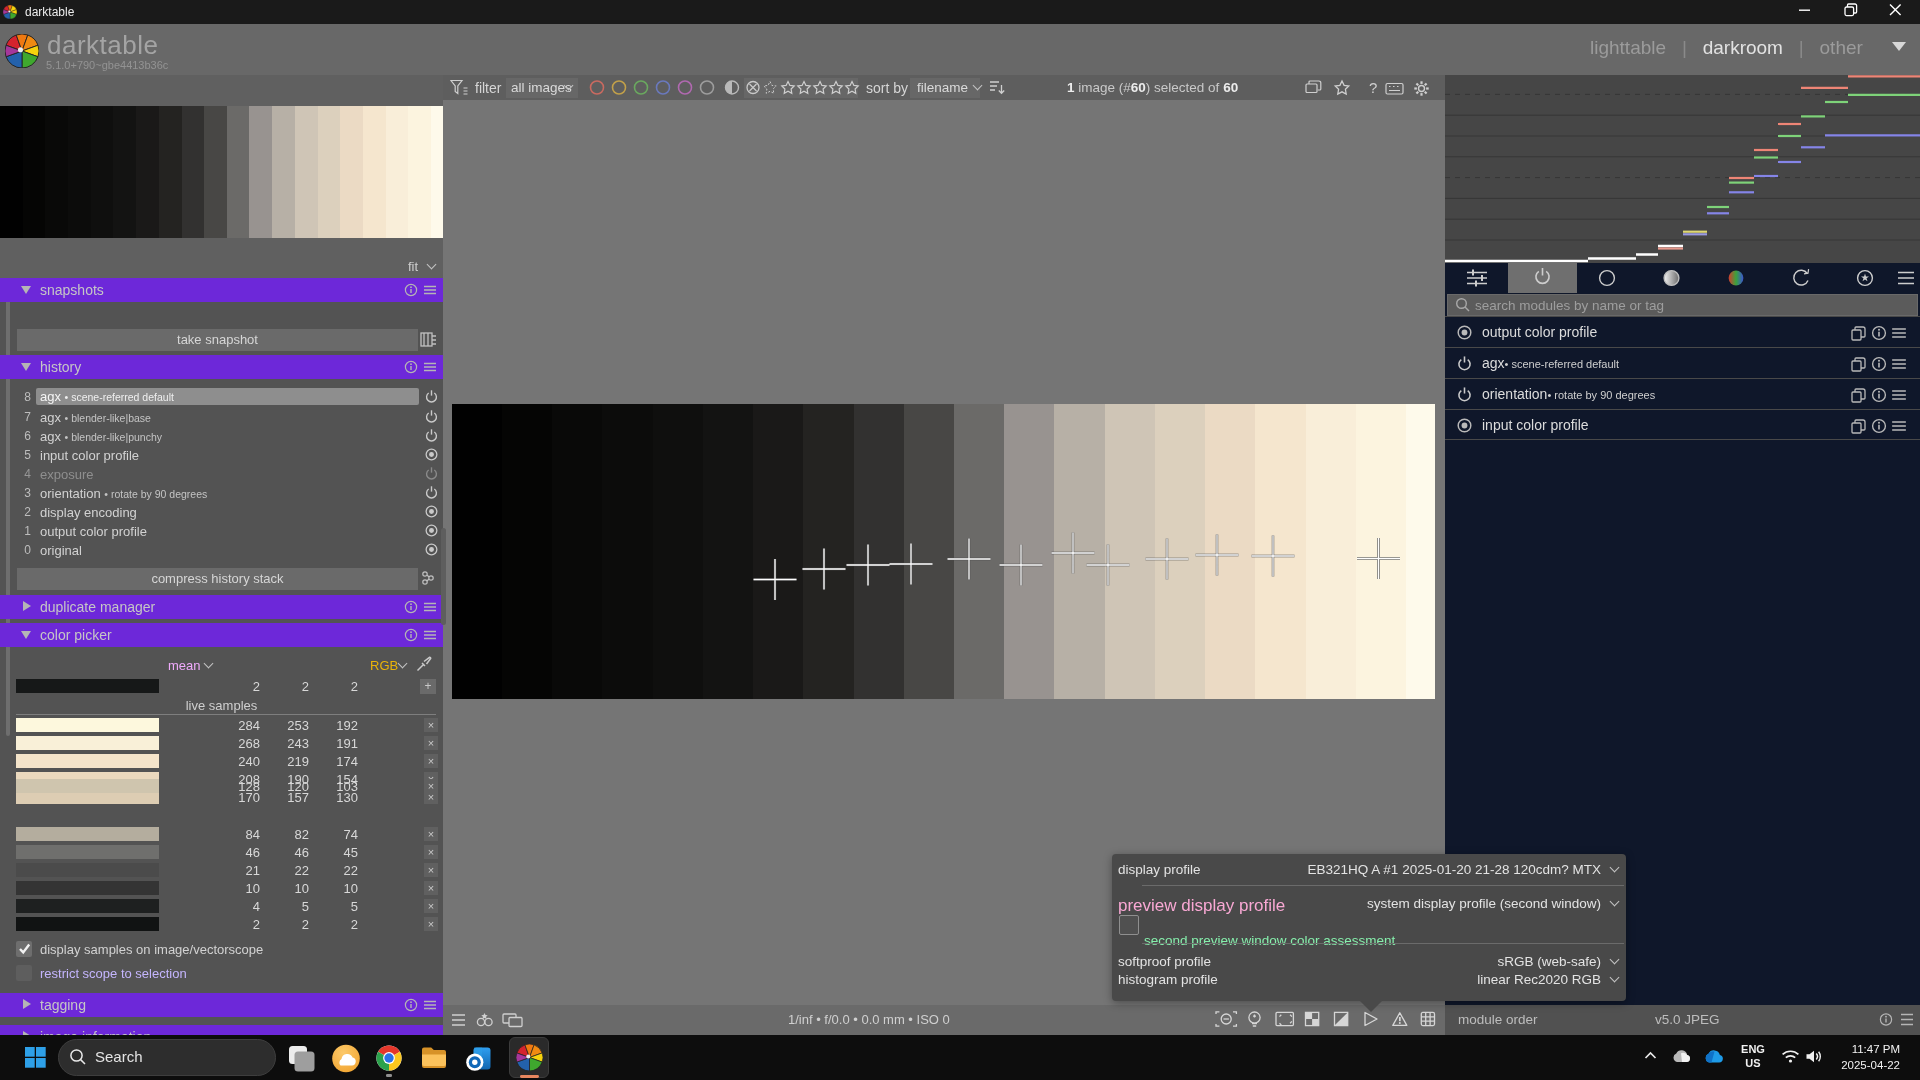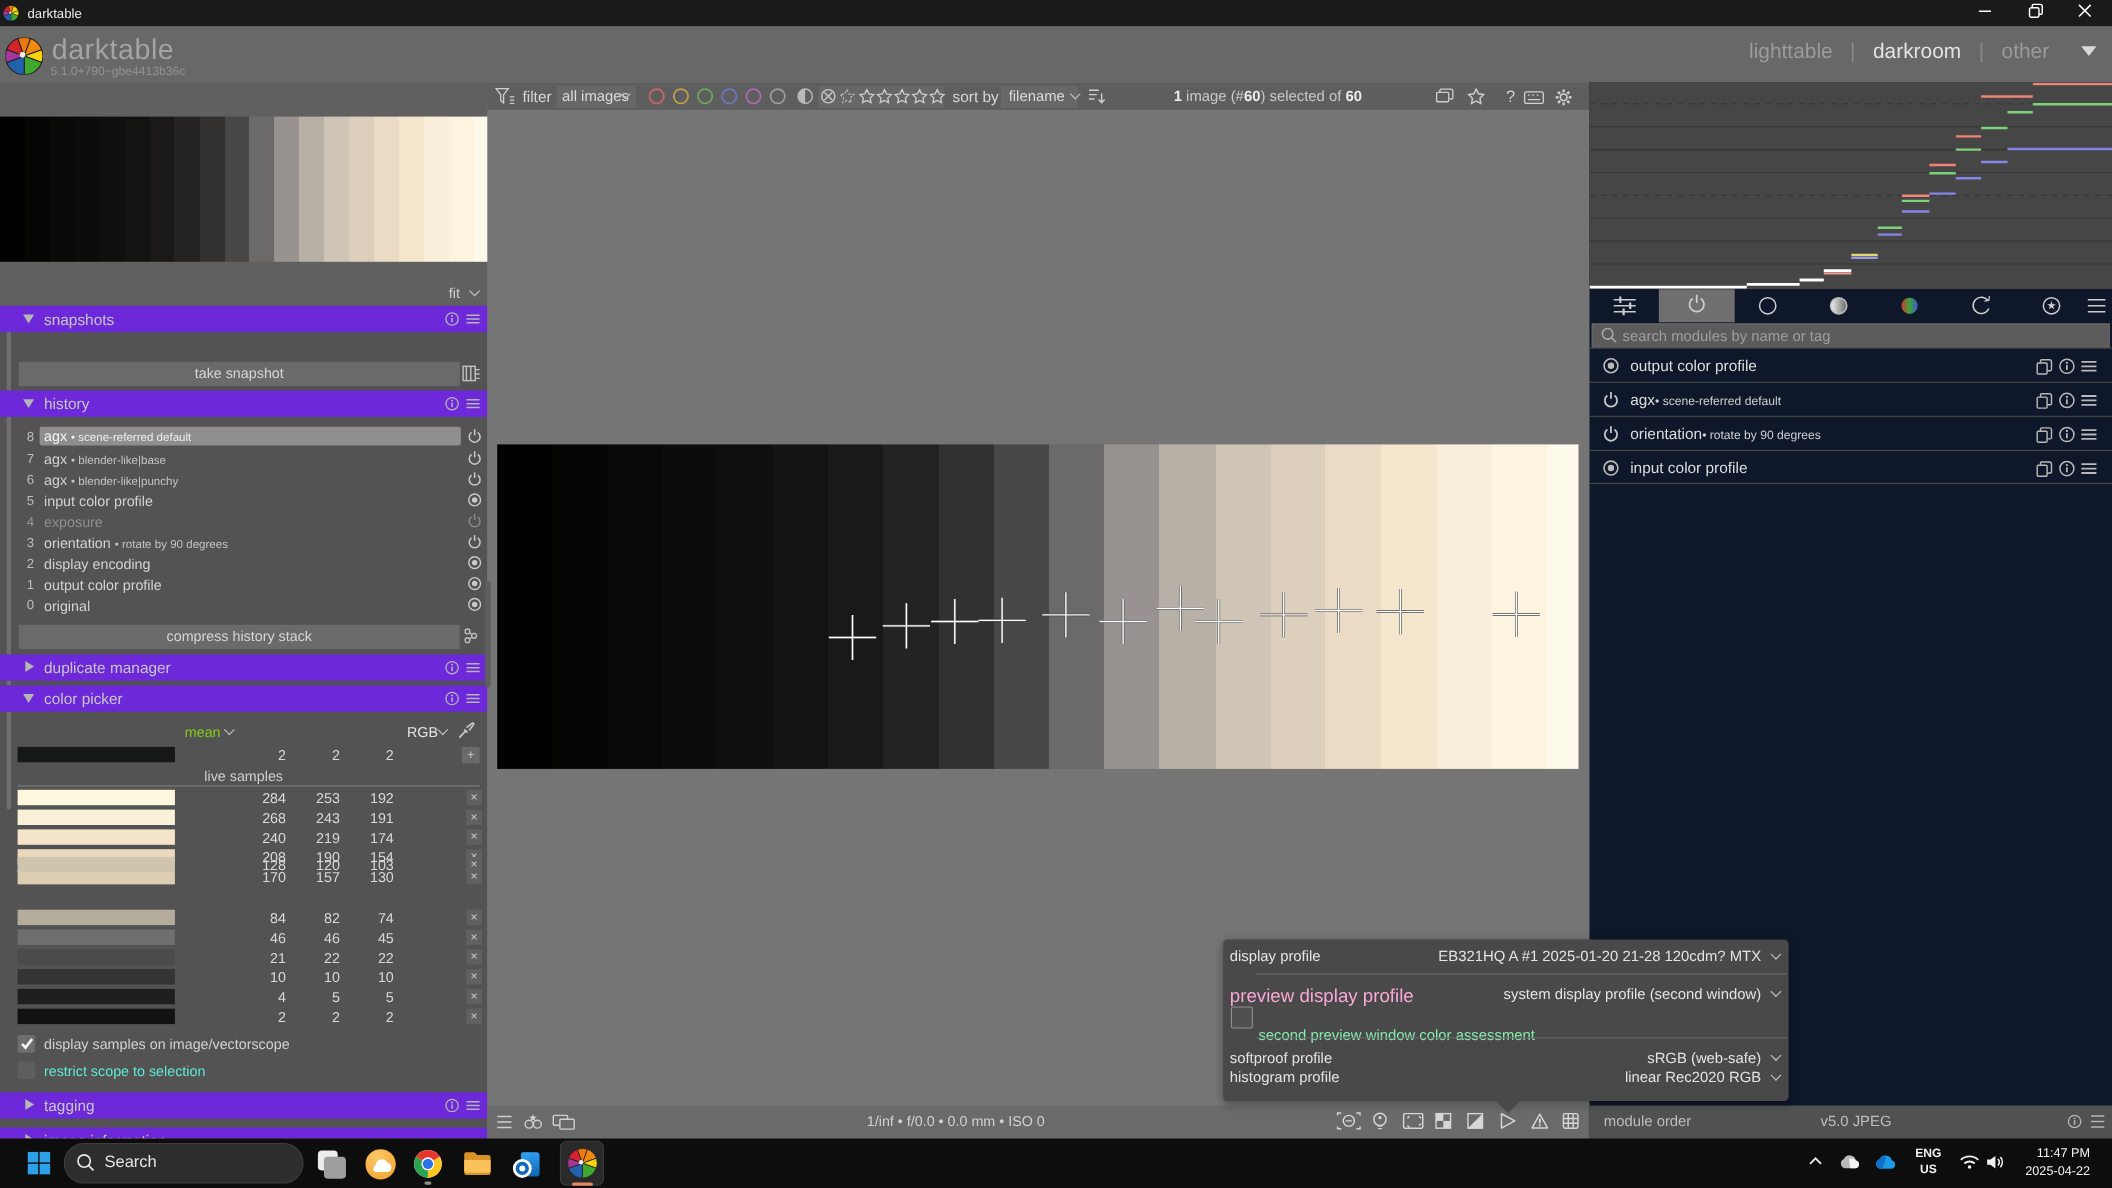--- a/index.html
+++ b/index.html
@@ -220,23 +220,23 @@
         <circle cx="7" cy="7" r="5.6" fill="none" stroke="#b5b5b5" stroke-width="1.2"></circle>
         <line x1="7" y1="6" x2="7" y2="10" stroke="#b5b5b5" stroke-width="1.4"></line>
         <circle cx="7" cy="4.2" r="0.9" fill="#b5b5b5"></circle>
       </svg>
     <svg class="a" style="left:423px;top:5px" width="14" height="14" viewBox="0 0 14 14">
         <path d="M1,3.5 h12 M1,7 h12 M1,10.5 h12" stroke="#b5b5b5" stroke-width="1.4"></path>
       </svg>
   </div>
 
   <div id="picker">
-    <div class="a" style="left:168px;top:583px;font-size:13px;color:#84cc16">mean</div>
+    <div class="a" style="left:168px;top:583px;font-size:13px;color:#f0abfc">mean</div>
     <div class="a chev" style="left:205px;top:585px">▾</div>
-    <div class="a" style="left:370px;top:583px;font-size:13px;color:#e5e5e5">RGB</div>
+    <div class="a" style="left:370px;top:583px;font-size:13px;color:#eab308">RGB</div>
     <div class="a chev" style="left:399px;top:585px">▾</div>
     <svg class="a" style="left:416px;top:581px" width="16" height="16" viewBox="0 0 16 16">
         <path d="M1.5,14.5 l6,-6 M6,7 l3,3 M8,5.5 l5.6,-4.2 a1,1 0 0 1 1.1,1.1 L10.5,8" fill="none" stroke="#c9c9c9" stroke-width="1.5"></path>
       </svg>
     <div class="a" style="left:16px;top:604px;width:143px;height:14px;background:#161818"></div>
     <div class="sv" style="left:220px;top:604px">2</div>
       <div class="sv" style="left:269px;top:604px">2</div>
       <div class="sv" style="left:318px;top:604px">2</div>
     <div class="sx" style="left:420px;top:604px;width:16px;height:15px;background:#6a6a6a;line-height:15px;font-size:12px">+</div>
     <div class="a" style="left:0;top:623px;width:443px;text-align:center;font-size:13px;color:#cfcfcf">live samples</div>
@@ -324,21 +324,21 @@
         <div class="sv" style="left:269px">2</div>
         <div class="sv" style="left:318px">2</div>
         <div class="sx">×</div>
       </div>
     <div class="a" style="left:16px;top:866px;width:16px;height:16px;background:#6e6e6e;border-radius:2px"></div>
     <svg class="a" style="left:17px;top:866px" width="15" height="15" viewBox="0 0 15 15">
         <path d="M3,8 l3.2,3.4 L12.2,3.6" fill="none" stroke="#f2f2f2" stroke-width="2.4"></path>
       </svg>
     <div class="a" style="left:40px;top:867px;font-size:13px;color:#d2d2d2">display samples on image/vectorscope</div>
     <div class="a" style="left:16px;top:890px;width:16px;height:16px;background:#5e5e5e;border-radius:2px"></div>
-    <div class="a" style="left:40px;top:891px;font-size:13px;color:#5eead4">restrict scope to selection</div>
+    <div class="a" style="left:40px;top:891px;font-size:13px;color:#c4b5fd">restrict scope to selection</div>
   </div>
 
   <div class="phead" style="top:918px">
     <div class="tri-r" style="left:23px;top:6px"></div>
       <div class="lbl">tagging</div>
     <svg class="a" style="left:404px;top:5px" width="14" height="14" viewBox="0 0 14 14">
         <circle cx="7" cy="7" r="5.6" fill="none" stroke="#b5b5b5" stroke-width="1.2"></circle>
         <line x1="7" y1="6" x2="7" y2="10" stroke="#b5b5b5" stroke-width="1.4"></line>
         <circle cx="7" cy="4.2" r="0.9" fill="#b5b5b5"></circle>
       </svg>

